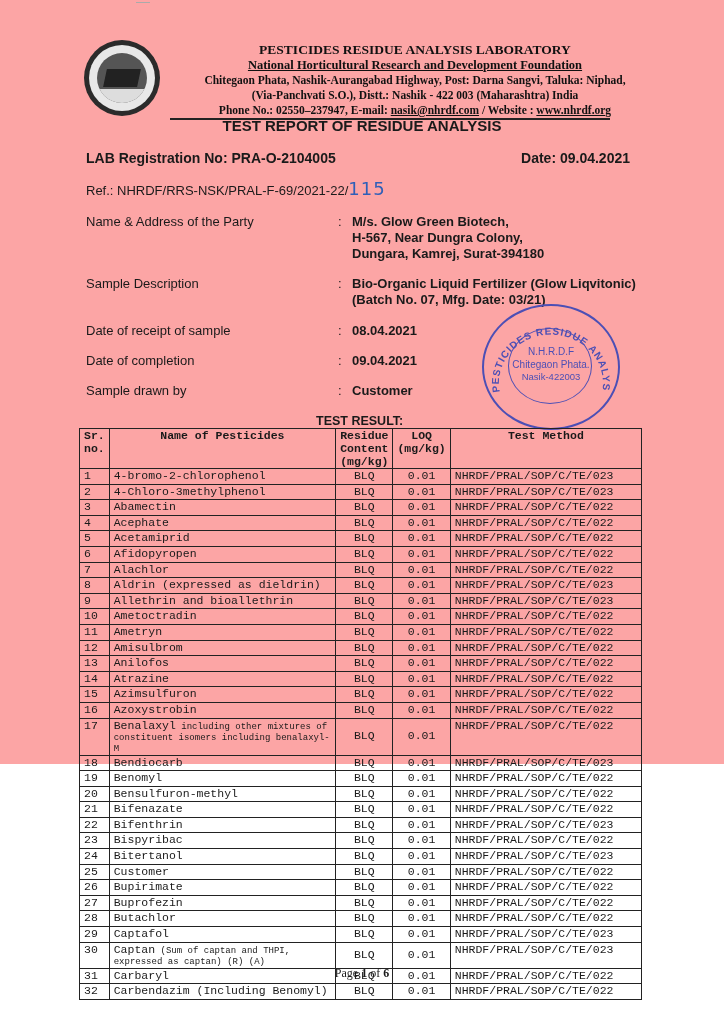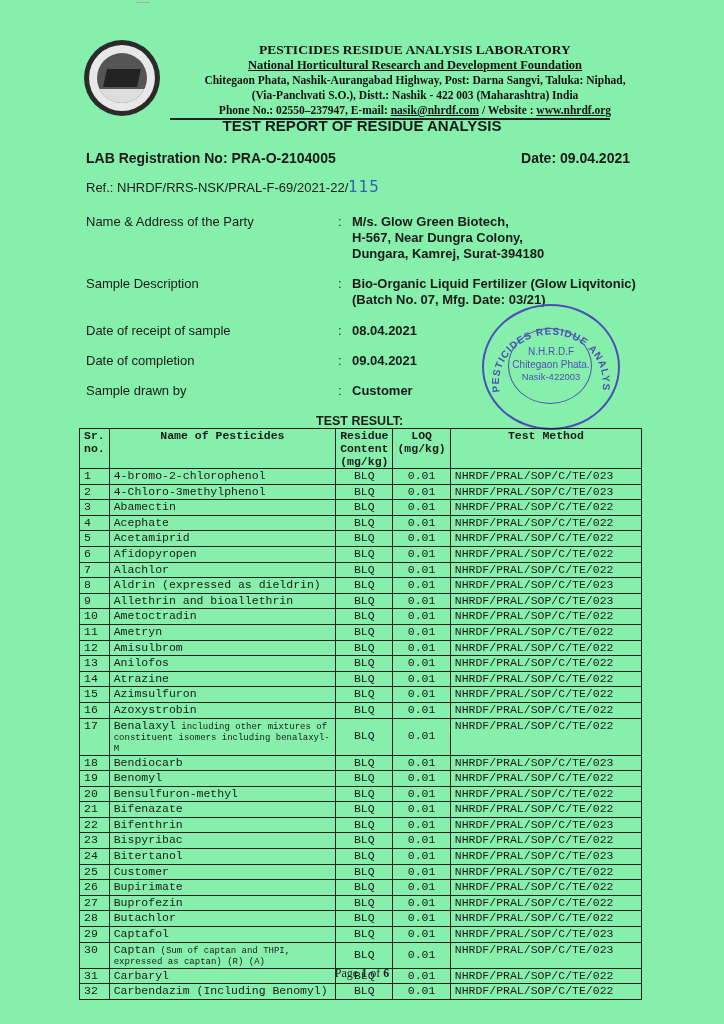--- a/index.html
+++ b/index.html
@@ -1,36 +1,36 @@
 <!DOCTYPE html>
 <html><head>
 <meta charset="utf-8">
 <style>
   html, body { margin: 0; padding: 0; background: #ffffff; }
   body { width: 724px; height: 1024px; position: relative; overflow: hidden; color: #1a1a1a; }
-  .page { position: absolute; left: 0; top: 0; width: 724px; height: 1024px; background: #86efac; }
+  .page { position: absolute; left: 0; top: 0; width: 724px; height: 764px; background: #fca5a5; }
 
   .logo { position: absolute; left: 84px; top: 40px; width: 76px; height: 76px; border-radius: 50%; background: #2b2b2b; }
   .logo .ring2 { position: absolute; left: 5px; top: 5px; width: 66px; height: 66px; border-radius: 50%; background: #e8e8e8; }
   .logo .inner { position: absolute; left: 13px; top: 13px; width: 50px; height: 50px; border-radius: 50%; background: #555; overflow: hidden; }
   .logo .ship { position: absolute; left: 8px; top: 16px; width: 34px; height: 18px; background: #222; transform: skewX(-12deg); }
   .logo .base { position: absolute; left: 0; top: 36px; width: 50px; height: 14px; background: #ddd; }
 
   .hdr { position: absolute; left: 170px; top: 42px; width: 490px; text-align: center; font-family: "Liberation Serif", serif; font-weight: bold; color: #111; }
   .hdr .l1 { font-size: 13.5px; line-height: 16px; }
   .hdr .l2 { font-size: 12.5px; line-height: 15px; text-decoration: underline; }
   .hdr .l3 { font-size: 11.5px; line-height: 15px; }
   .hdr .u { text-decoration: underline; }
   .hdr-rule { position: absolute; left: 170px; top: 118px; width: 440px; height: 2px; background: #222; }
 
   .title { position: absolute; left: 0; width: 724px; top: 117px; text-align: center; font-family: "Liberation Sans", sans-serif; font-weight: bold; font-size: 15px; }
   .reg { position: absolute; left: 86px; top: 150px; font-family: "Liberation Sans", sans-serif; font-weight: bold; font-size: 14px; }
   .date { position: absolute; right: 94px; top: 150px; font-family: "Liberation Sans", sans-serif; font-weight: bold; font-size: 14px; }
   .ref { position: absolute; left: 86px; top: 178px; font-family: "Liberation Sans", sans-serif; font-size: 13px; }
-  .ref .hand { color: #2f5fb8; font-family: "DejaVu Sans", sans-serif; font-size: 15px; letter-spacing: 1px; }
+  .ref .hand { color: #2f5fb8; font-family: "DejaVu Sans", sans-serif; font-size: 18px; letter-spacing: 1px; }
 
   .info { position: absolute; left: 86px; font-family: "Liberation Sans", sans-serif; font-size: 13px; }
   .info .lbl { position: absolute; left: 0; width: 240px; }
   .info .colon { position: absolute; left: 252px; }
   .info .val { position: absolute; left: 266px; width: 330px; font-weight: bold; line-height: 16px; white-space: pre-line; }
 
   .stamp { position: absolute; left: 482px; top: 304px; width: 134px; height: 122px; border: 2px solid #4c4fb5; border-radius: 50%; color: #4c4fb5; font-family: "Liberation Sans", sans-serif; }
   .stamp .inner { position: absolute; left: 24px; top: 22px; width: 82px; height: 74px; border: 1.5px solid #4c4fb5; border-radius: 50%; }
   .stamp .t1 { position: absolute; left: 0; width: 134px; top: 40px; text-align: center; font-size: 10px; }
   .stamp .t2 { position: absolute; left: 0; width: 134px; top: 53px; text-align: center; font-size: 10px; }

